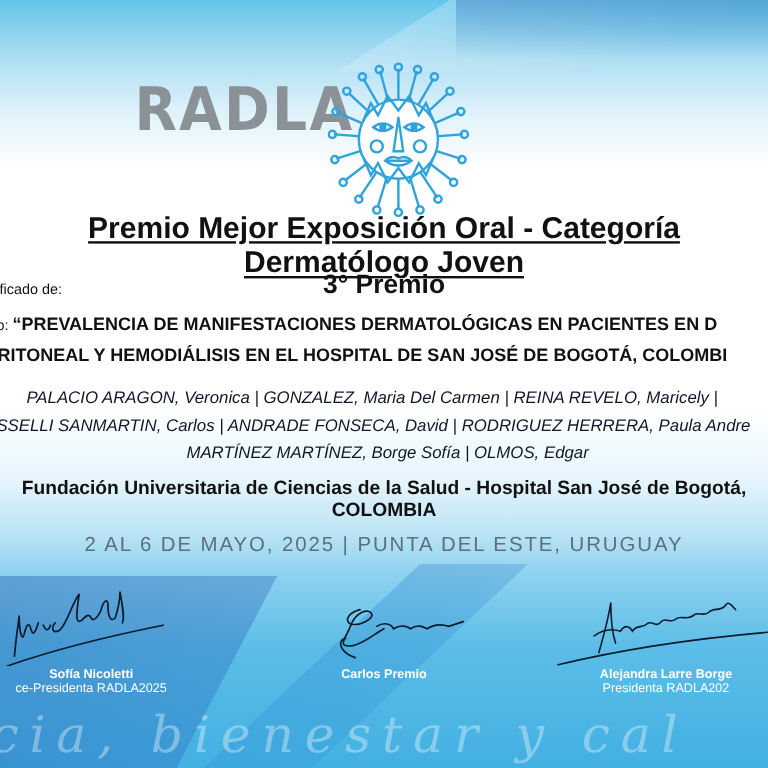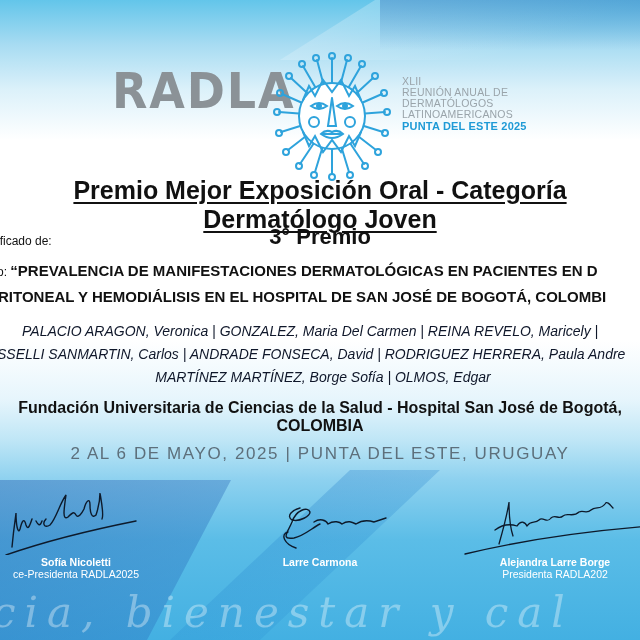--- a/index.html
+++ b/index.html
@@ -178,27 +178,20 @@
       <path d="M59 48 L55 76 L63 76 L59 48"></path>
 
       <circle cx="41" cy="72" r="5"></circle>
       <circle cx="77" cy="72" r="5"></circle>
 
       <path d="M48 84 Q53 79 59 82 Q65 79 70 84 Q59 92 48 84 Z"></path>
       <line x1="49" y1="84" x2="69" y2="84"></line>
     </g>
   </svg>
 
-  <div class="event-block">
-    <div>XLII</div>
-    <div>REUNIÓN ANUAL DE</div>
-    <div>DERMATÓLOGOS</div>
-    <div>LATINOAMERICANOS</div>
-    <div class="accent">PUNTA DEL ESTE 2025</div>
-  </div>
 
   <div class="award-title">Premio Mejor Exposición Oral - Categoría Dermatólogo Joven</div>
   <div class="cert-label">ificado de:</div>
   <div class="prize">3° Premio</div>
 
   <div class="work-line">
     <span class="pre">o: </span><span>“PREVALENCIA DE MANIFESTACIONES DERMATOLÓGICAS EN PACIENTES EN D</span>
   </div>
   <div class="work-line2">RITONEAL Y HEMODIÁLISIS EN EL HOSPITAL DE SAN JOSÉ DE BOGOTÁ, COLOMBI</div>
 
@@ -226,21 +219,21 @@
 
   <div class="sig sig-2">
     <svg width="240" height="56" viewBox="0 0 240 56">
       <g fill="none" stroke="#0d1a2b" stroke-width="1.4" stroke-linecap="round">
         <path d="M100 8 C92 10 86 16 92 20 C100 22 110 16 110 12 C108 6 96 10 92 22 C88 32 80 40 94 38 C104 36 112 28 120 24"></path>
         <path d="M88 32 C80 34 84 44 96 48"></path>
         <path d="M114 22 C120 18 126 20 128 24 C134 20 140 22 142 24 C148 20 152 22 156 24 C162 20 168 20 174 22 L186 18"></path>
       </g>
     </svg>
     <div class="text">
-      <div class="name">Larre Carmona</div>
+      <div class="name">Carlos Premio</div>
     </div>
   </div>
 
   <div class="sig sig-3">
     <svg width="200" height="66" viewBox="0 0 200 66">
       <g fill="none" stroke="#0d1a2b" stroke-width="1.3" stroke-linecap="round">
         <path d="M44 54 C48 40 52 26 54 12 C54 26 56 40 58 46"></path>
         <path d="M40 40 C48 34 56 34 62 36 C66 30 70 32 72 36 C76 30 80 34 84 30 C88 26 92 34 96 28 C100 24 104 30 108 26 C112 22 118 28 124 22 C128 20 132 24 136 20 C140 16 146 20 150 14 C152 10 156 16 158 18"></path>
         <path d="M10 64 C60 52 120 42 196 36"></path>
       </g>

